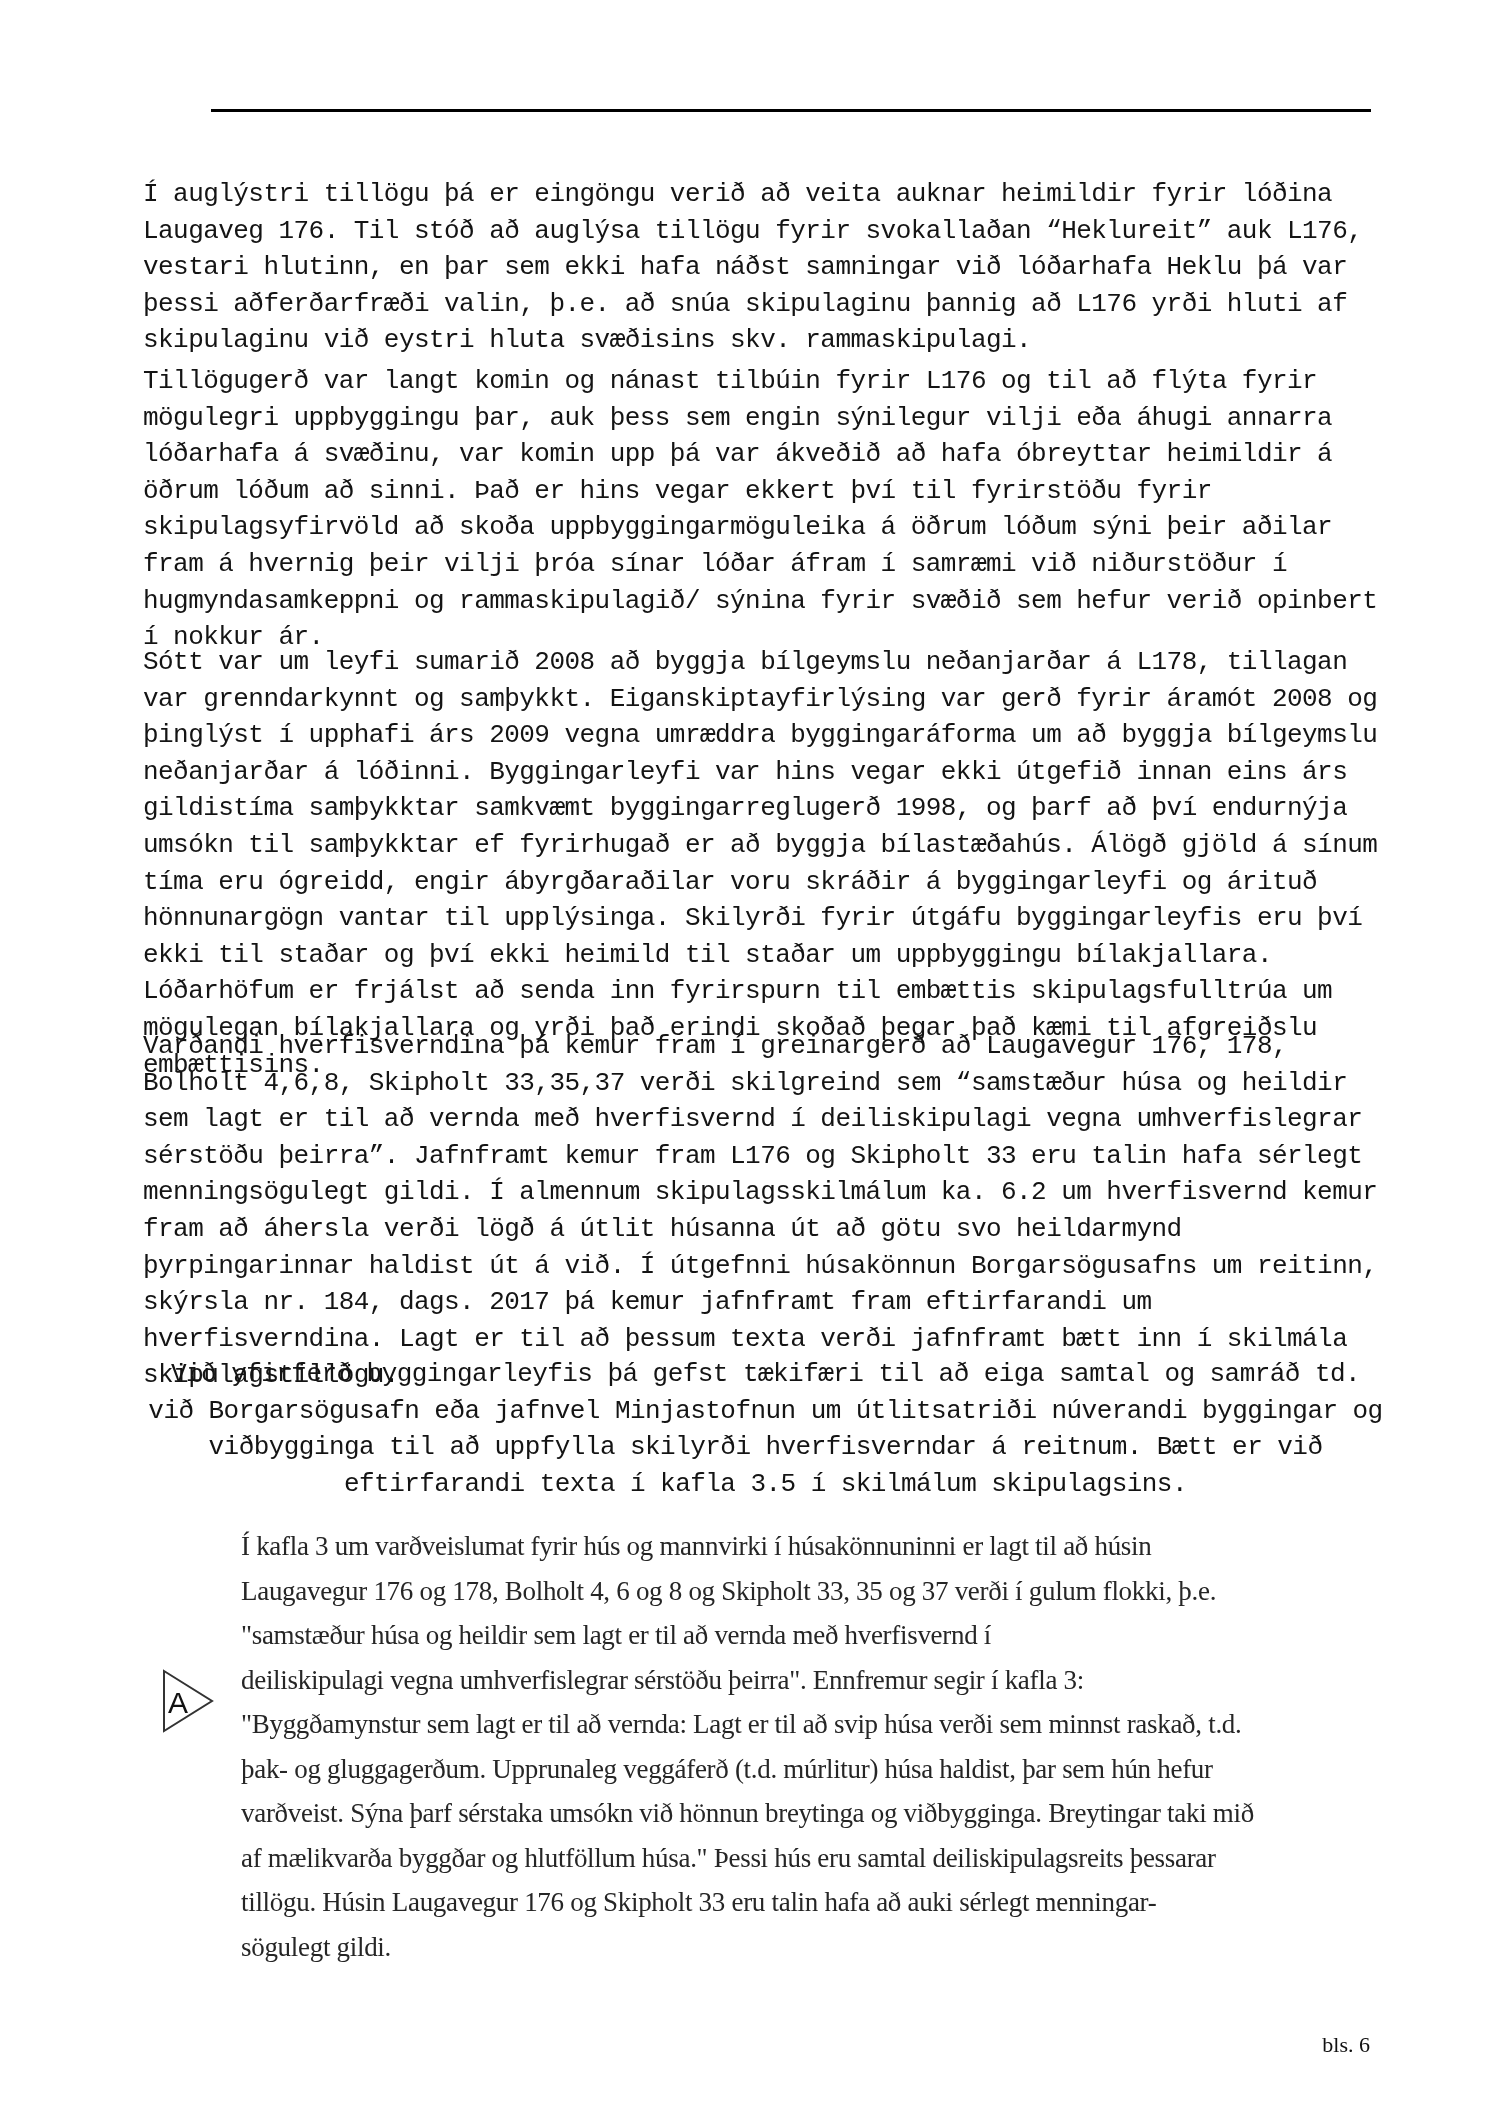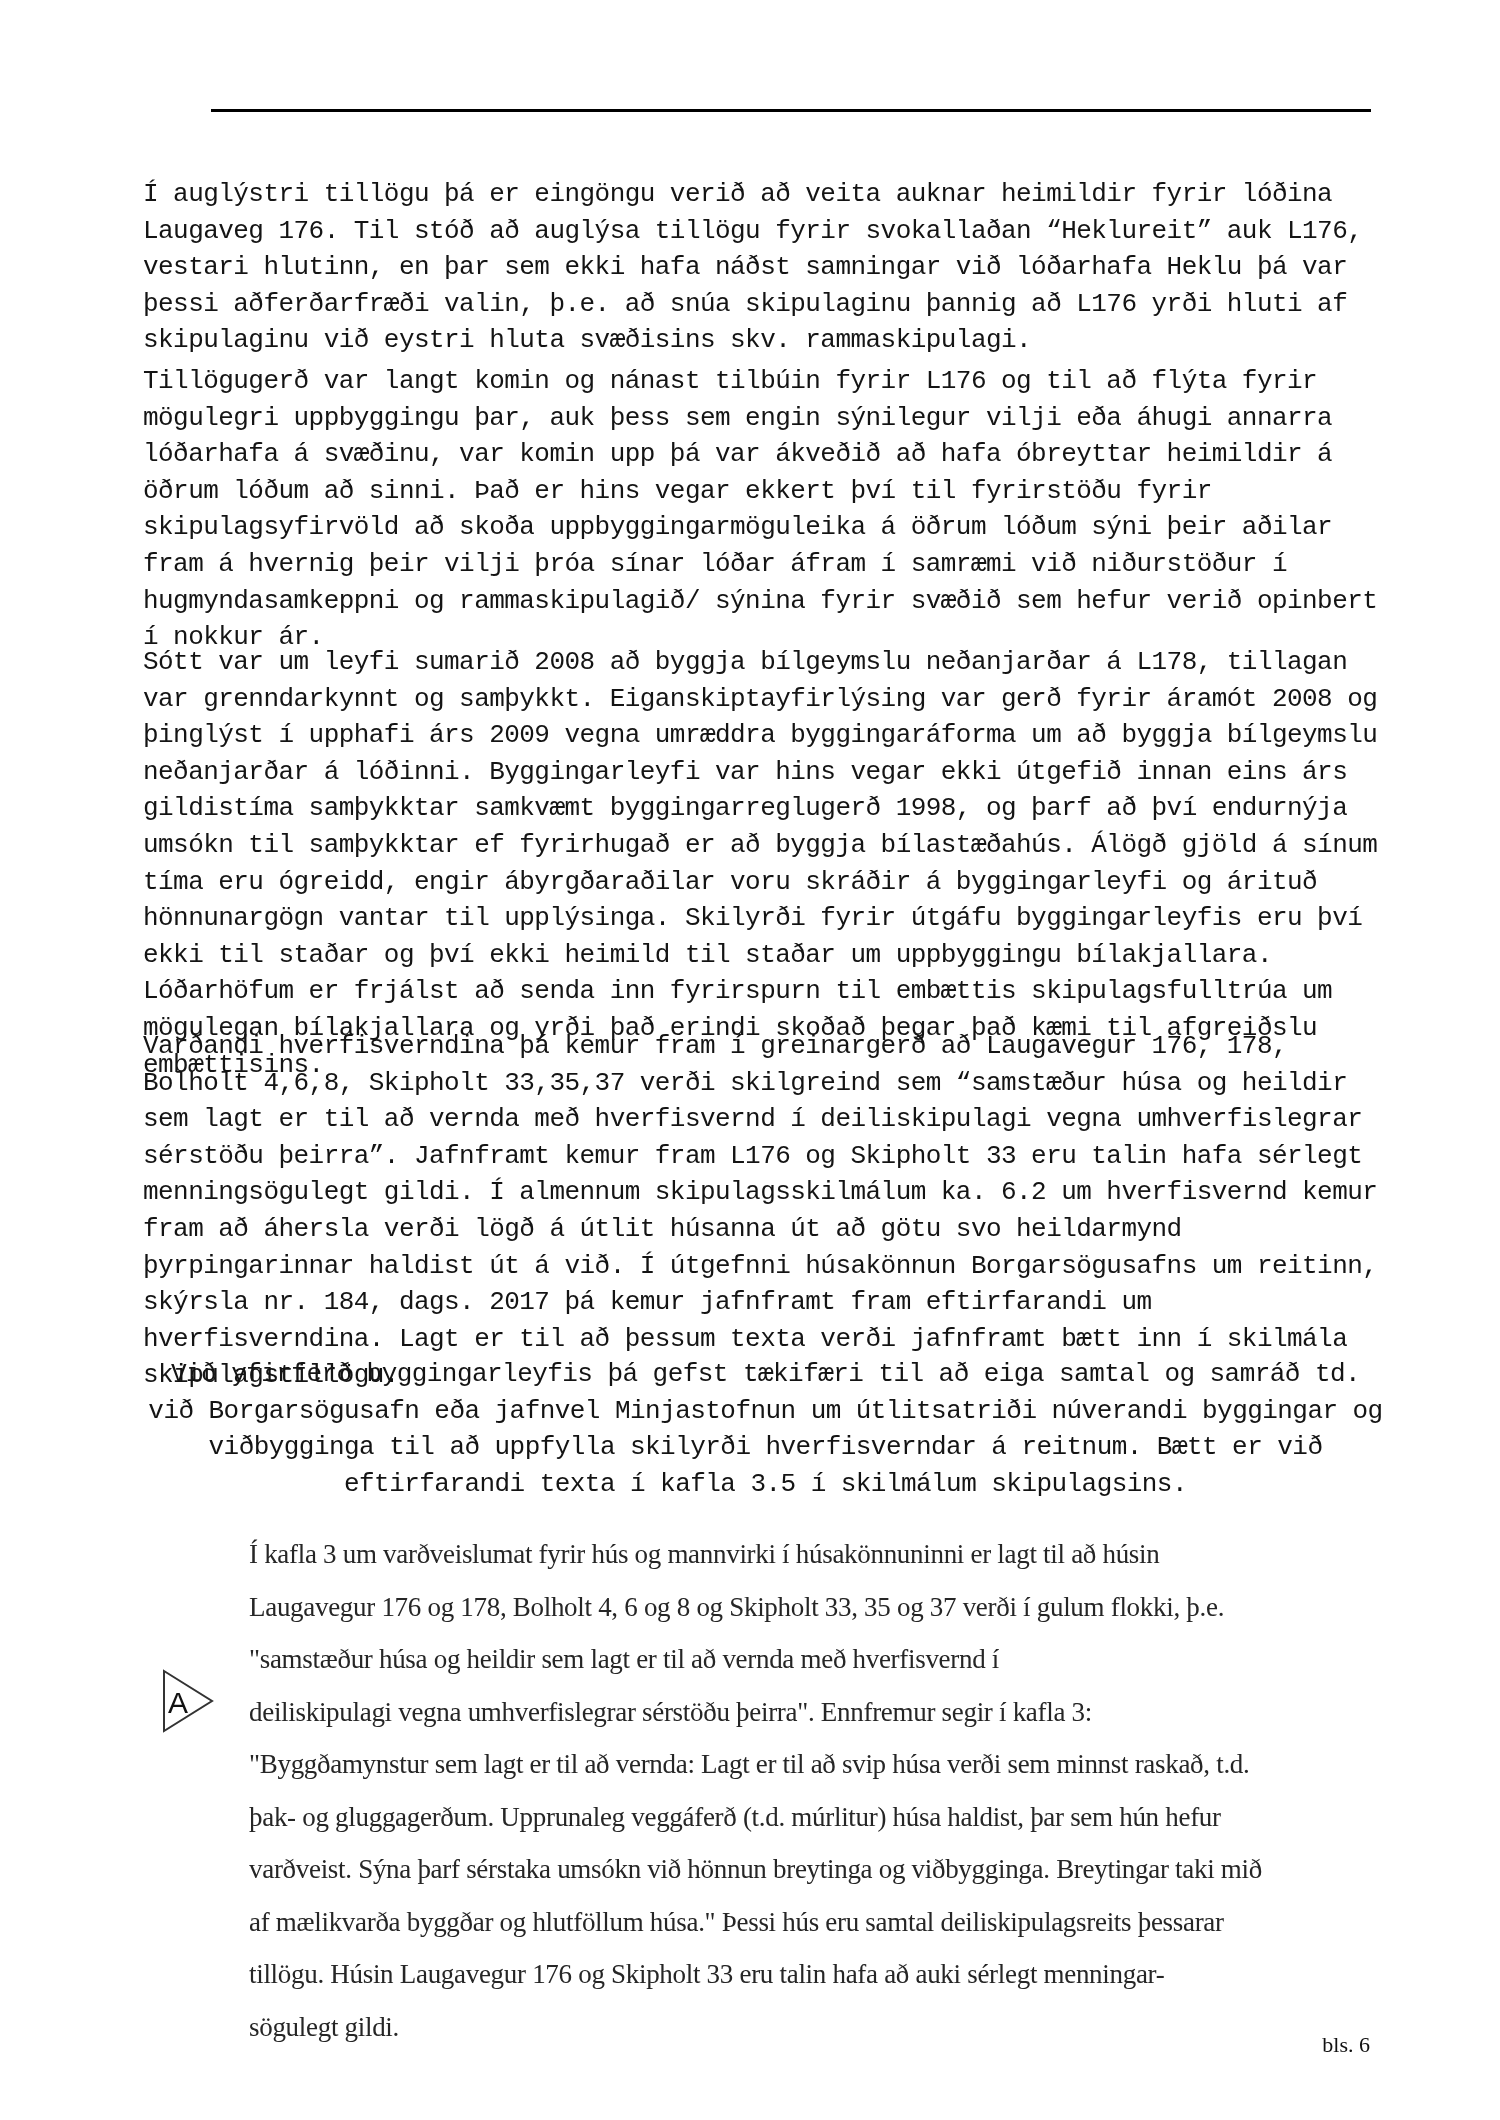--- a/index.html
+++ b/index.html
@@ -16,21 +16,21 @@
   .p2 { top: 363px; }
   .p3 { top: 644px; }
   .p4 { top: 1028px; }
   .p5 { top: 1356px; text-align: center; }
   .quote {
     position: absolute; left: 233px; top: 1520px; width: 1090px;
     font-family: "Liberation Serif", serif;
     font-size: 27px; line-height: 36.5px; letter-spacing: -0.3px;
     color: #262626;
   }
-  .quote p { margin: 16px; }
+  .quote p { margin: 8px; }
   .marker { position: absolute; left: 160px; top: 1668px; width: 56px; height: 66px; }
   .page-num {
     position: absolute; right: 130px; top: 2032px;
     font-family: "Liberation Serif", serif; font-size: 22px; color: #111;
   }
 </style>
 </head>
 <body>
 
 <div class="rule"></div>

